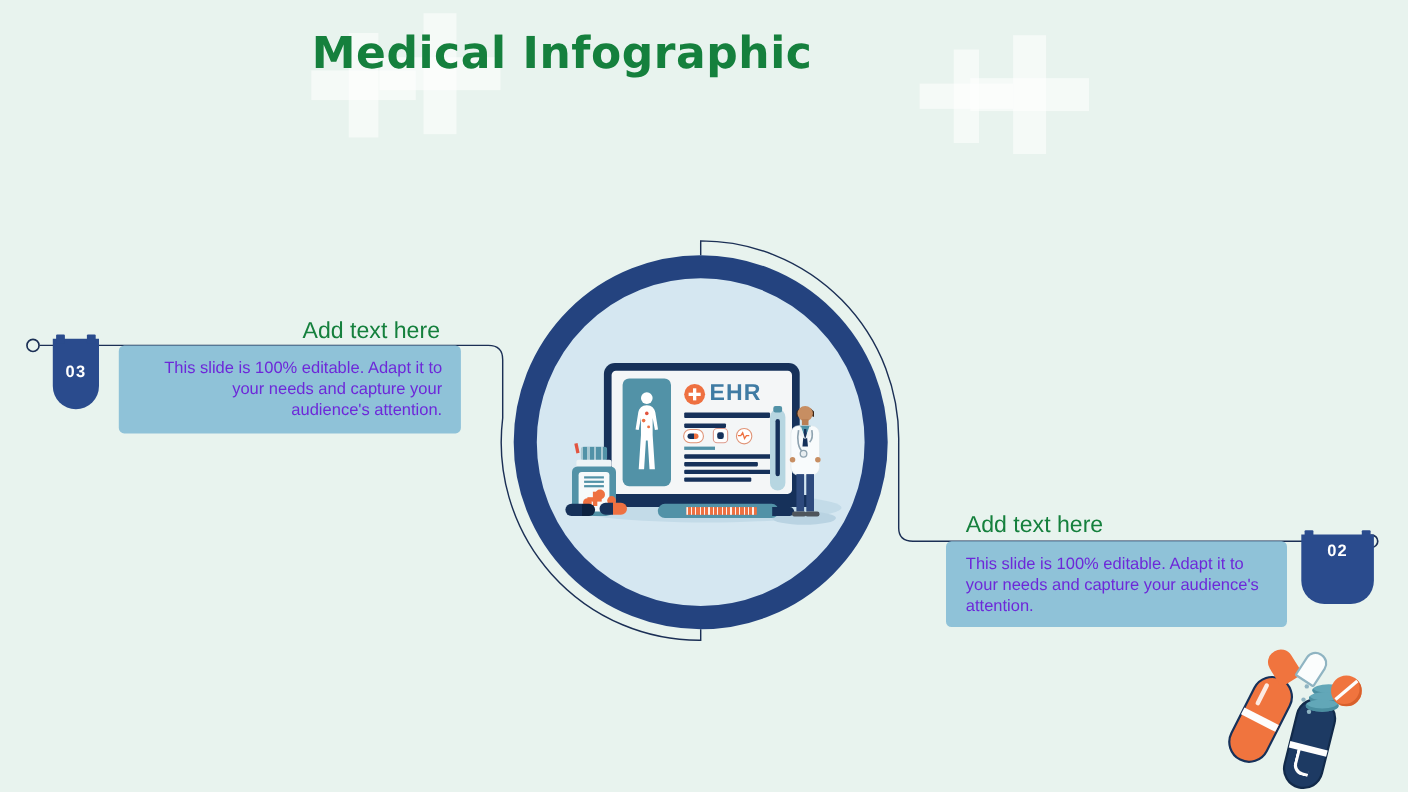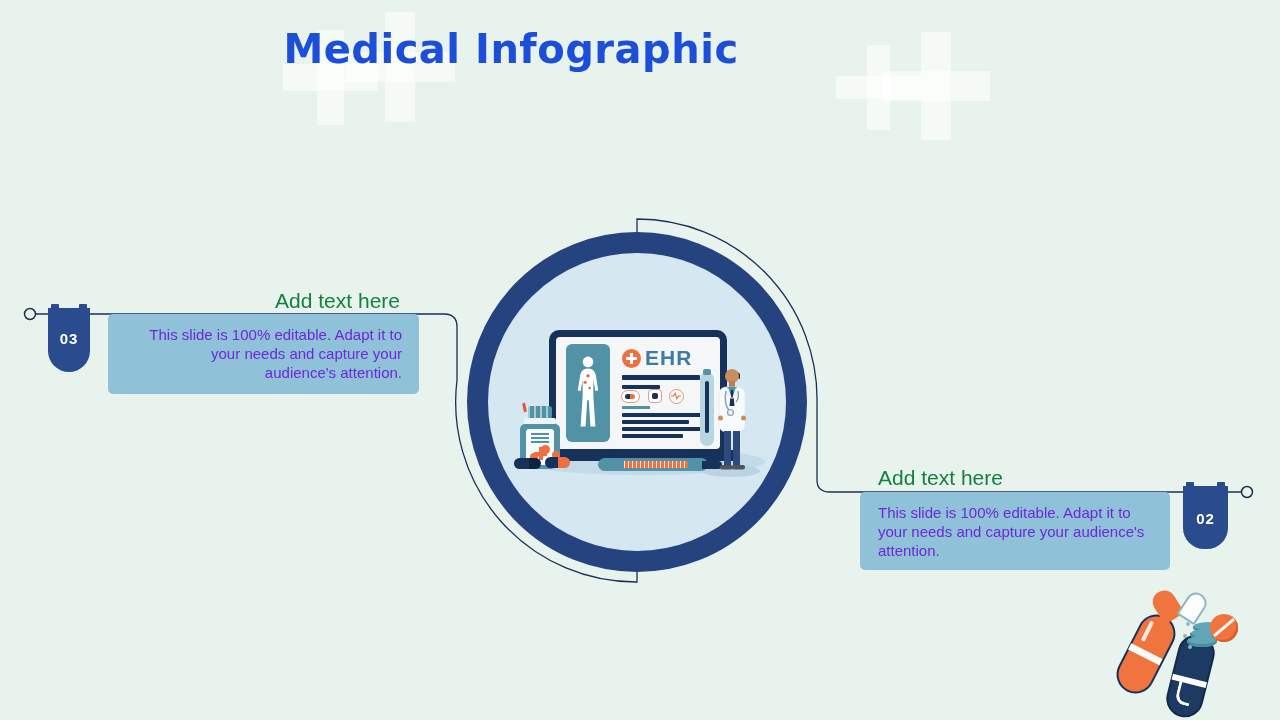--- a/index.html
+++ b/index.html
@@ -9,33 +9,33 @@
 
   
   .plus { position:absolute; }
   .plus::before, .plus::after { content:""; position:absolute; background:rgba(255,255,255,0.55); }
   .plus::before { left:0; top:36%; width:100%; height:28%; }
   .plus::after  { left:36%; top:0; width:28%; height:100%; }
 
   
   .title { position:absolute; left:0; top:26px; width:1022px; text-align:center;
            font-family:"DejaVu Sans", sans-serif; font-weight:700; font-size:40px;
-           letter-spacing:0.5px; color:#1d4ed8; }
+           letter-spacing:0.5px; color:#15803d; }
 
   
   .connectors { position:absolute; left:0; top:0; }
 
   
   .badge { position:absolute; background:#2a4b8d; border-radius:0 0 21px 21px;
            color:#ffffff; font-weight:bold; font-size:15px; letter-spacing:1px;
            text-align:center; }
   .badge::before, .badge::after { content:""; position:absolute; top:-4px; width:8px; height:8px; background:#2a4b8d; border-radius:1px; }
   .badge::before { left:3px; } .badge::after { right:3px; }
   .badge-01 { left:48px; top:308px; width:42px; height:64px; padding-top:22px; }
-  .badge-02 { left:1183px; top:486px; width:45px; height:63px; padding-top:24px; }
+  .badge-02 { left:1183px; top:486px; width:66px; height:63px; padding-top:6px; }
 
   
   .callout-heading { position:absolute; font-size:21px; font-weight:normal; color:#15803d; }
   .heading-01 { left:180px; top:289px; width:220px; text-align:right; }
   .heading-02 { left:878px; top:466px; width:220px; text-align:left; }
   .callout-box { position:absolute; background:#8fc2d8; border-radius:5px; color:#6d28d9;
                  font-size:15px; line-height:19px; }
   .box-01 { left:108px; top:314px; width:311px; height:80px; padding:11px 17px 0 28px; text-align:right; }
   .box-02 { left:860px; top:492px; width:310px; height:78px; padding:11px 14px 0 18px; text-align:left; }
 

